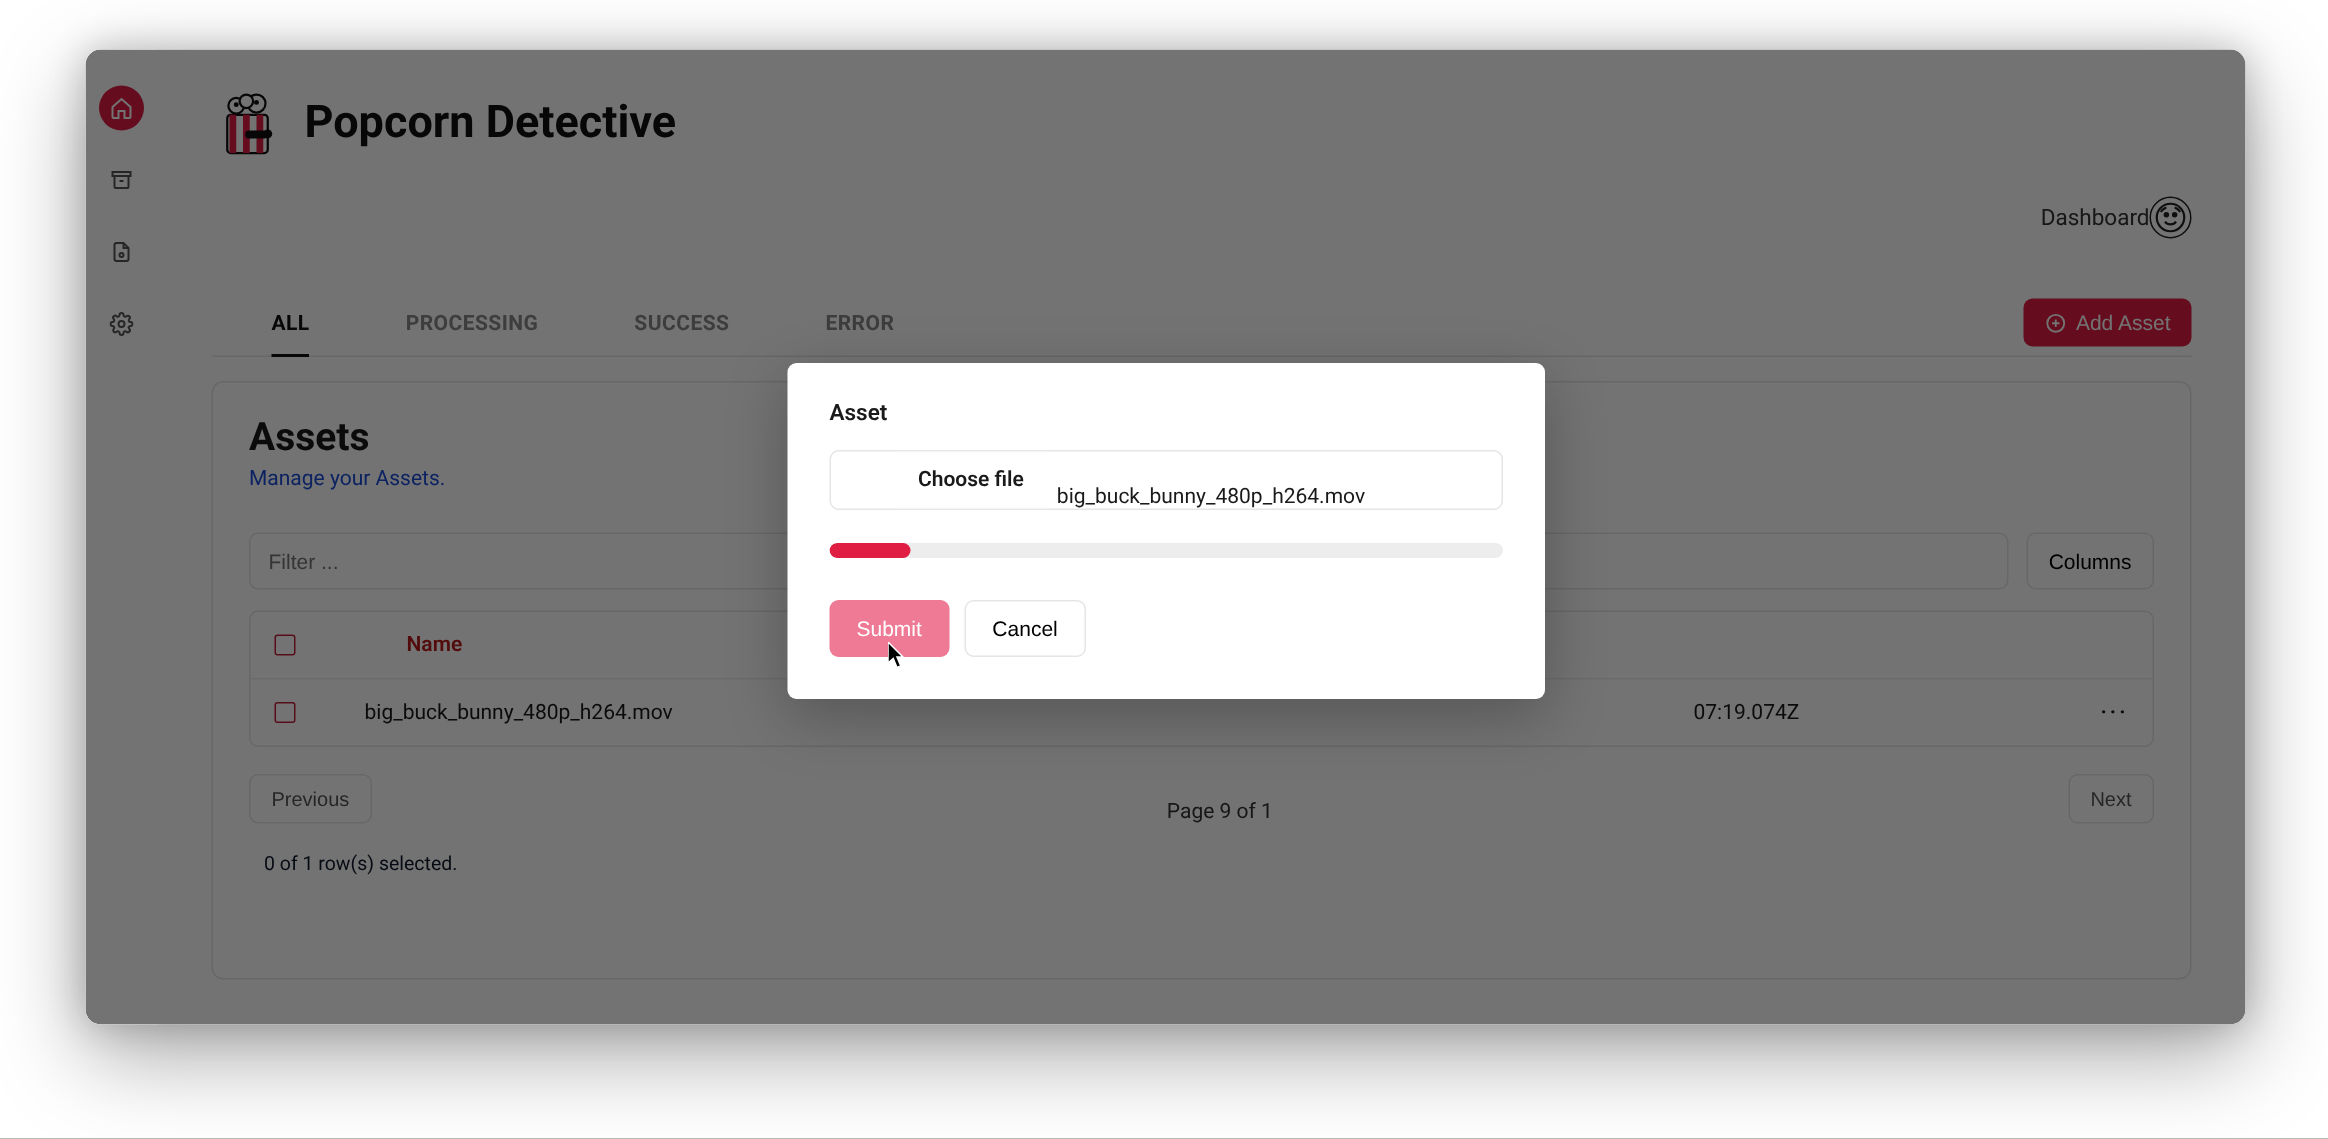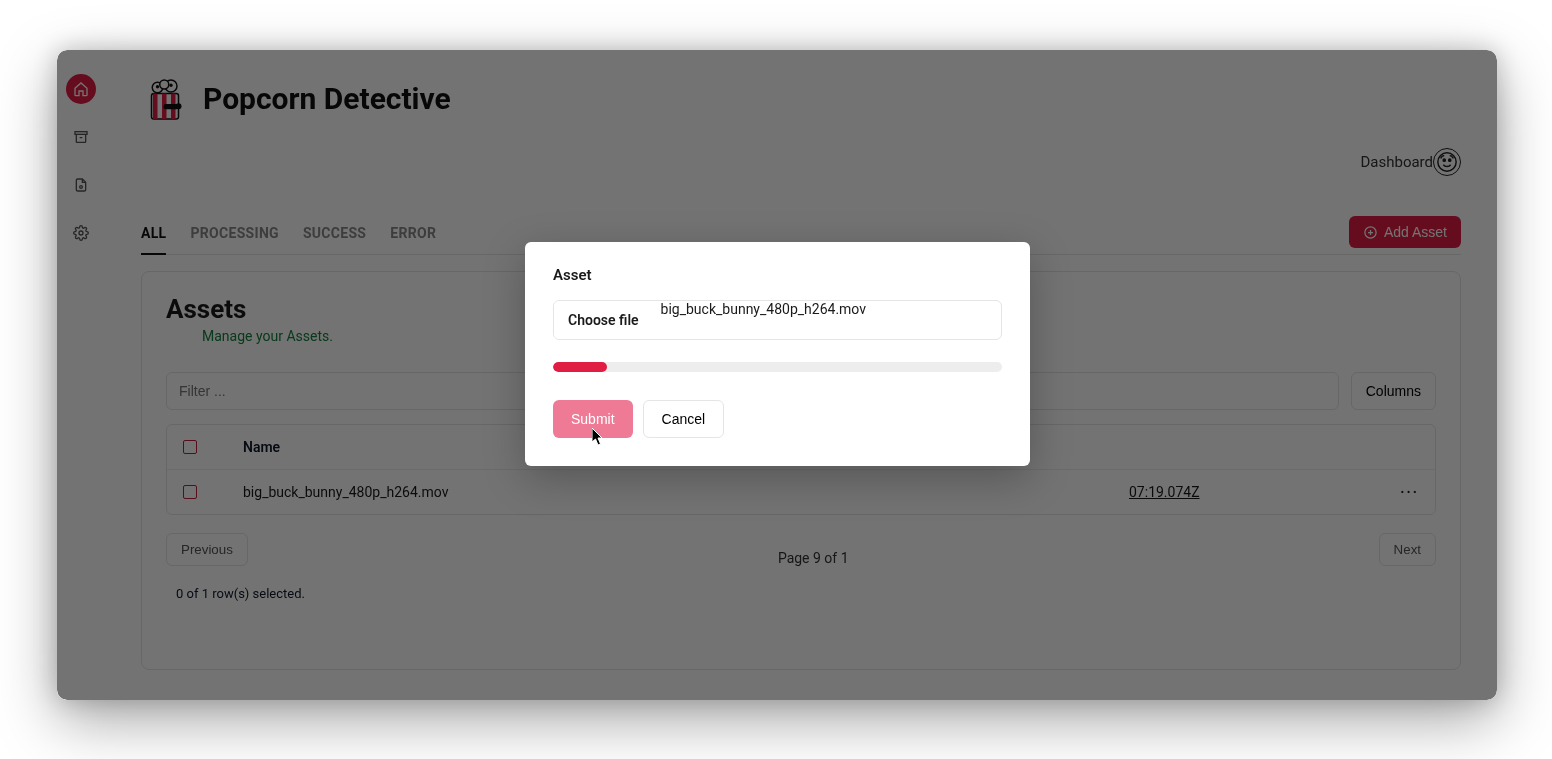--- a/index.html
+++ b/index.html
@@ -6,21 +6,21 @@
   body {
     font-family: -apple-system, BlinkMacSystemFont, "Segoe UI", Roboto, sans-serif;
     background: #fff;
     color: #1a1a1a;
     width: 1552px;
     height: 759px;
     position: relative;
   }
   .window-frame {
     position: absolute;
-    top: 50px;
+    top: 33px;
     left: 57px;
     width: 1440px;
     height: 650px;
     background: #fff;
     border-radius: 10px;
     box-shadow: 0 20px 60px rgba(0,0,0,0.35), 0 0 25px rgba(0,0,0,0.2);
     overflow: hidden;
     display: flex;
   }
   .sidebar {
@@ -99,20 +99,21 @@
     display: flex;
     gap: 24px;
   }
   .tab {
     font-size: 14px;
     font-weight: 700;
     color: #888;
     padding: 8px 0 12px 0;
     cursor: pointer;
     letter-spacing: 0.3px;
+    margin-left: 40px;
   }
   .tab.active {
     color: #111;
     border-bottom: 2px solid #111;
     margin-bottom: -1px;
   }
   .add-asset-btn {
     background: #e01e44;
     color: #fff;
     border: none;
@@ -135,23 +136,22 @@
     flex: 1;
     display: flex;
     flex-direction: column;
   }
   .card-title {
     font-size: 26px;
     font-weight: 700;
   }
   .card-subtitle {
     font-size: 14px;
-    color: #15803d;
+    color: #1d4ed8;
     margin-top: 4px;
-    margin-left: 36px;
   }
   .filter-row {
     display: flex;
     justify-content: space-between;
     margin-top: 28px;
     gap: 12px;
   }
   .filter-input {
     flex: 1;
     border: 1px solid #e5e5e5;
@@ -175,32 +175,32 @@
     overflow: hidden;
   }
   .trow {
     display: flex;
     align-items: center;
     padding: 14px 16px;
     border-bottom: 1px solid #eee;
     font-size: 14px;
   }
   .trow:last-child { border-bottom: none; }
-  .thead { font-weight: 600; color: #0f172a; }
+  .thead { font-weight: 600; color: #b91c1c; gap: 28px; }
   .chk {
     width: 14px;
     height: 14px;
     border: 1.5px solid #c0213d;
     border-radius: 2px;
     margin-right: 46px;
     cursor: pointer;
     background: #fff;
   }
   .col-name { flex: 1; }
-  .col-date { width: 240px; text-decoration: underline; }
+  .col-date { width: 240px; }
   .col-actions { width: 50px; text-align: right; cursor: pointer; font-weight: 700; letter-spacing: 2px; }
   .pager {
     display: flex;
     align-items: flex-end;
     justify-content: space-between;
     margin-top: 18px;
     font-size: 14px;
     color: #333;
   }
   .pager-btn {
@@ -235,25 +235,26 @@
     padding: 24px 28px 28px 28px;
     box-shadow: 0 12px 40px rgba(0,0,0,0.25);
   }
   .modal-title {
     font-size: 15px;
     font-weight: 600;
     margin-bottom: 16px;
   }
   .file-row {
     display: flex;
-    align-items: flex-start;
+    align-items: flex-end;
     border: 1px solid #e5e5e5;
     border-radius: 6px;
     overflow: hidden;
     height: 40px;
+    padding-left: 44px;
   }
   .choose-btn {
     padding: 0 14px;
     height: 100%;
     display: flex;
     align-items: center;
     font-size: 14px;
     font-weight: 600;
     cursor: pointer;
     background: #fff;

